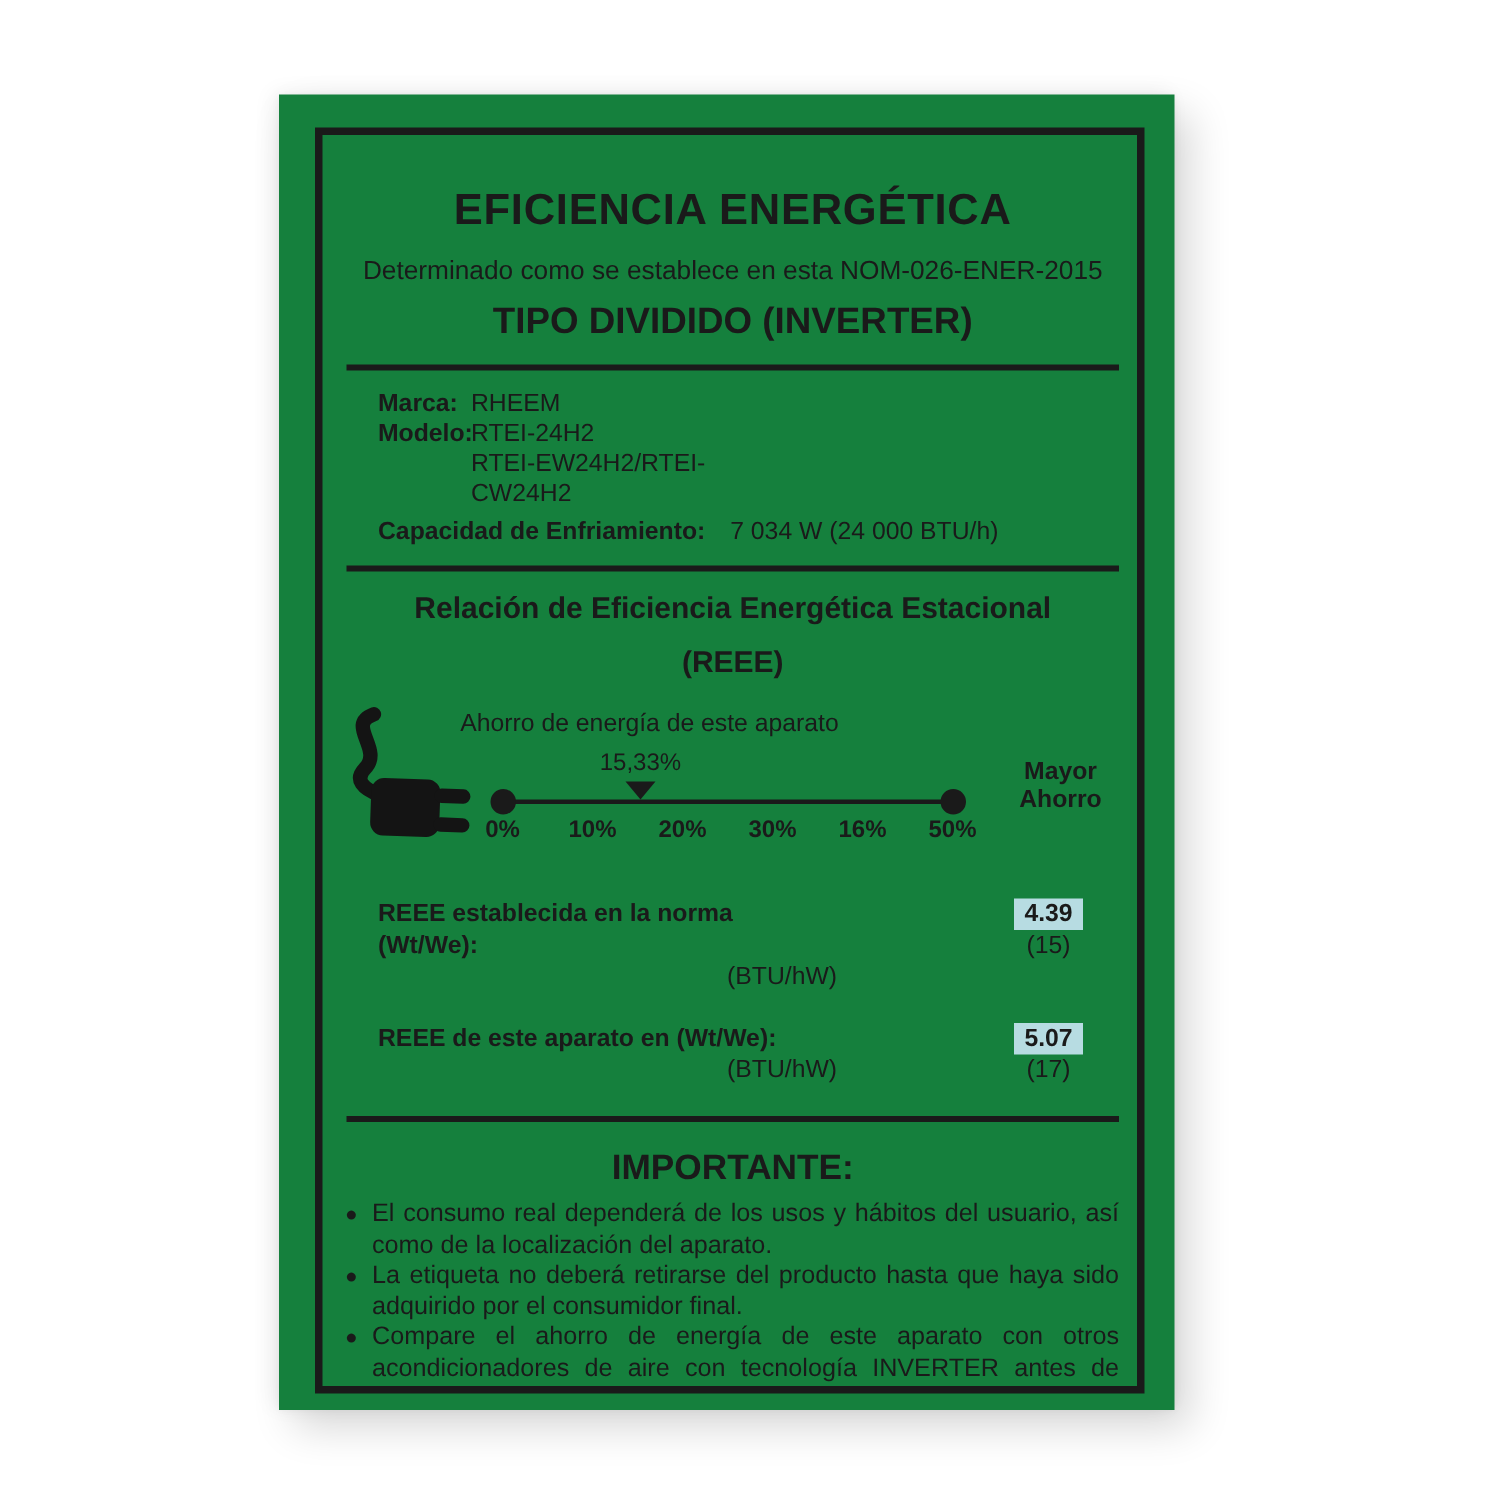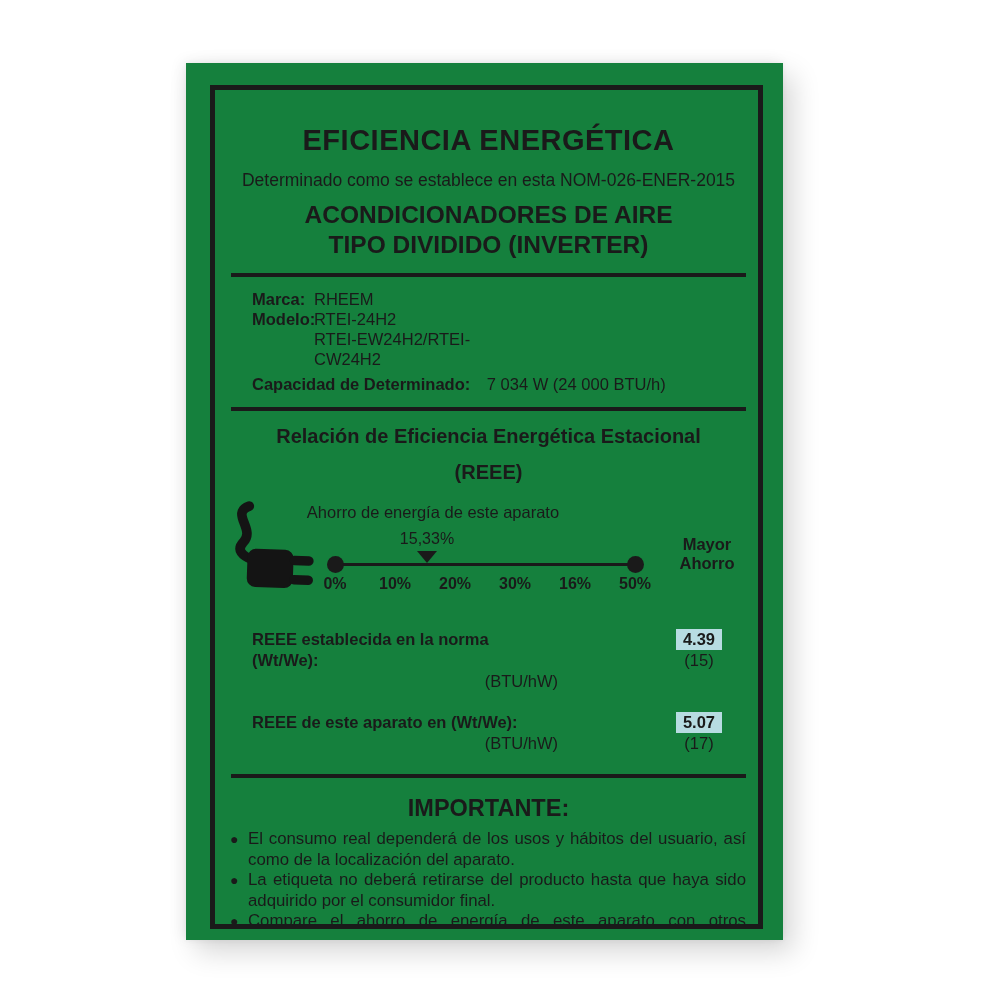--- a/index.html
+++ b/index.html
@@ -171,40 +171,39 @@
 </style>
 </head>
 <body>
 
 <div class="card">
   <div class="frame">
 
     <h1 class="title">EFICIENCIA ENERGÉTICA</h1>
     <p class="subtitle">Determinado como se establece en esta NOM-026-ENER-2015</p>
     <h2 class="category">
-      <span>ACONDICIONADORES DE AIRE</span>
       <span>TIPO DIVIDIDO (INVERTER)</span>
     </h2>
 
     <hr class="divider">
 
     <div class="specs">
       <div class="specs-grid">
         <div>
           <div>
             <span class="lbl-w">Marca:</span><span>RHEEM</span>
           </div>
           <div>
             <span class="lbl-w">Modelo:</span><span>RTEI-24H2</span>
           </div>
           <div class="model2">RTEI-EW24H2/RTEI-CW24H2</div>
         </div>
       </div>
       <div class="capacity">
-        <span class="lbl">Capacidad de Determinado:</span>
+        <span class="lbl">Capacidad de Enfriamiento:</span>
         <span class="val">7 034 W (24 000 BTU/h)</span>
       </div>
     </div>
 
     <hr class="divider">
 
     <h3 class="reee-h">Relación de Eficiencia Energética Estacional</h3>
     <h3 class="reee-h reee-h2">(REEE)</h3>
 
     <div class="scale-block">

